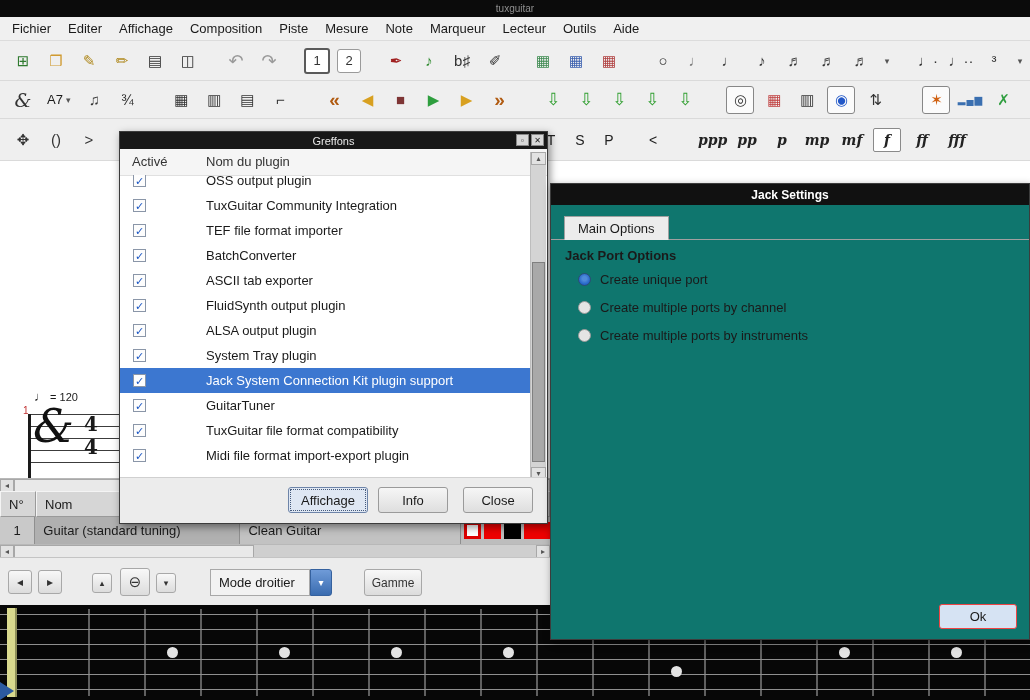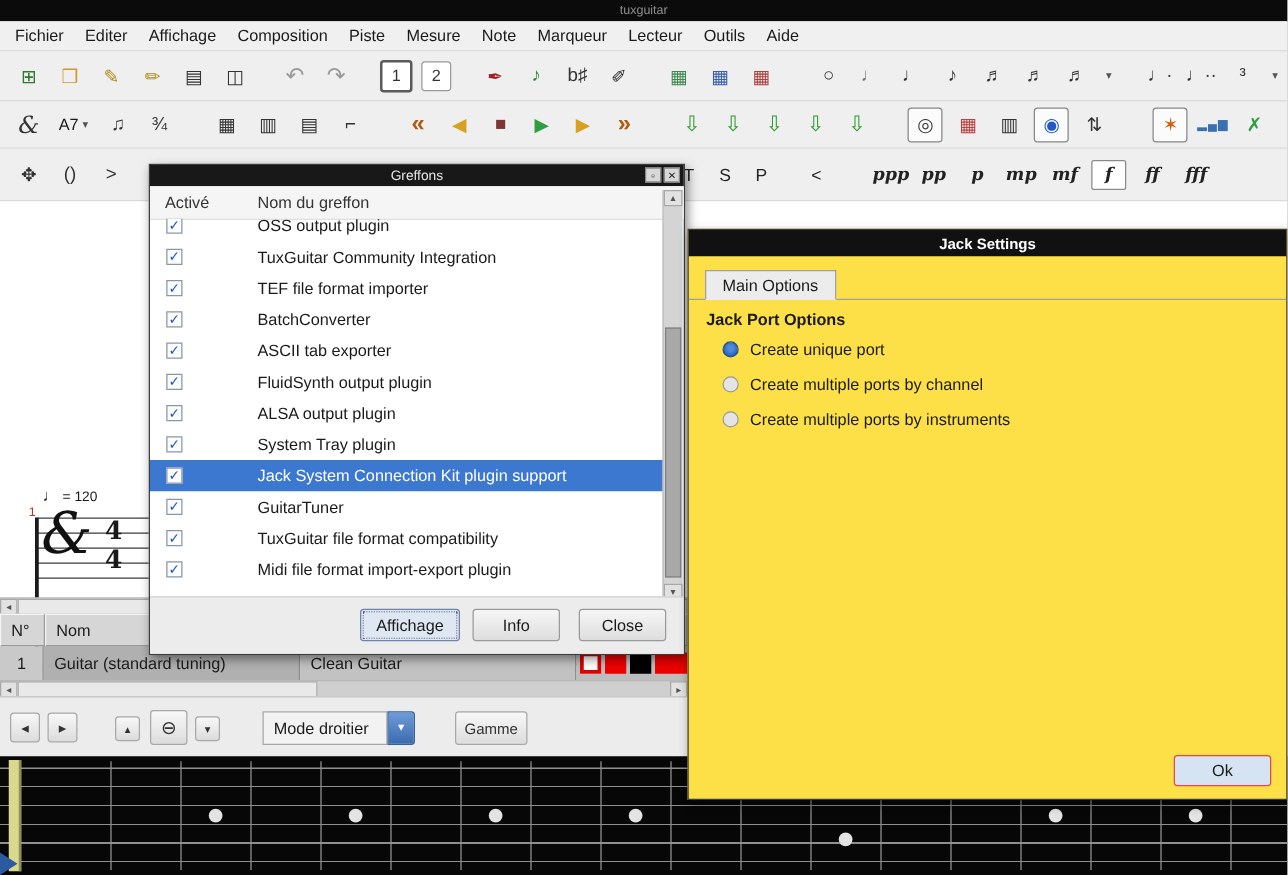--- a/index.html
+++ b/index.html
@@ -116,21 +116,21 @@
             box-sizing:border-box;font-size:8px;display:flex;align-items:center;justify-content:center;color:#555}
   #plugin-thumb{position:absolute;left:1px;top:110px;width:13px;height:200px;background:#a9a9a9;border:1px solid #808080;
                 box-sizing:border-box}
   #plugin-buttonbar{position:absolute;left:0;right:0;bottom:0;height:45px;background:#ececec;border-top:1px solid #d0d0d0}
   .dlgbtn{position:absolute;top:9px;height:26px;background:linear-gradient(#f6f6f6,#dedede);border:1px solid #9a9a9a;
           border-radius:3px;box-sizing:border-box;display:flex;align-items:center;justify-content:center;font-size:13px}
   #btn-configure{left:168px;width:80px;background:#dfe7f3;border:1px solid #6d84a8;outline:1px dotted #44597a;outline-offset:-3px}
   #btn-info{left:258px;width:70px}
   #btn-close{left:343px;width:70px}
   
-  #jack-dialog{left:550px;top:183px;width:480px;height:457px;background:#fde047;border:1px solid #3c3c3c;
+  #jack-dialog{left:550px;top:183px;width:480px;height:457px;background:#0f766e;border:1px solid #3c3c3c;
                box-sizing:border-box;box-shadow:2px 3px 8px rgba(0,0,0,.45);z-index:11}
   #jack-titlebar{position:absolute;left:0;top:0;right:0;height:21px;background:#111;color:#fff;font-size:12px;
                  font-weight:bold;display:flex;align-items:center;justify-content:center}
   #jack-tabline{position:absolute;left:0;right:0;top:55px;height:1px;background:#a0a0a0}
   #jack-tab{position:absolute;left:13px;top:32px;height:24px;padding:0 13px;background:#ececec;
             border:1px solid #a0a0a0;border-bottom:1px solid #ececec;box-sizing:border-box;display:flex;
             align-items:center;z-index:2}
   #jack-group-title{position:absolute;left:14px;top:64px;font-weight:bold}
   .radio-row{position:absolute;left:27px;display:flex;align-items:center;gap:9px}
   .radio{width:13px;height:13px;border-radius:50%;box-sizing:border-box;background:#e4e4e4;border:1px solid #9a9a9a}
@@ -334,21 +334,21 @@
 </div>
 
 <div id="plugin-dialog" class="abs" data-name="plugin-dialog">
   <div id="plugin-titlebar" data-name="plugin-dialog-titlebar">
     <span data-name="plugin-dialog-title">Greffons</span>
     <span class="winbtn" style="right:18px" data-name="restore-window-icon">▫</span>
     <span class="winbtn" style="right:3px" data-name="close-window-icon">✕</span>
   </div>
   <div id="plugin-colheader" data-name="plugin-list-header">
     <span style="position:absolute;left:12px;top:5px" data-name="column-header-enabled">Activé</span>
-    <span style="position:absolute;left:86px;top:5px" data-name="column-header-plugin-name">Nom du greffon</span>
+    <span style="position:absolute;left:86px;top:5px" data-name="column-header-plugin-name">Nom du plugin</span>
   </div>
   <div id="plugin-list" data-name="plugin-list">
     <div class="prow" style="margin-top:-7px" data-name="plugin-row">
       <span class="cb" data-name="plugin-checkbox">
           <span data-name="check-icon">✓</span>
         </span>
       <span class="plabel" data-name="plugin-name">OSS output plugin</span>
     </div>
     <div class="prow" data-name="plugin-row">
       <span class="cb" data-name="plugin-checkbox">

